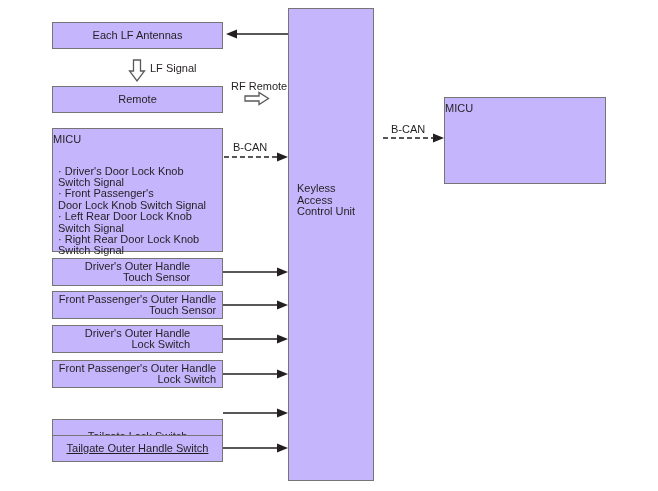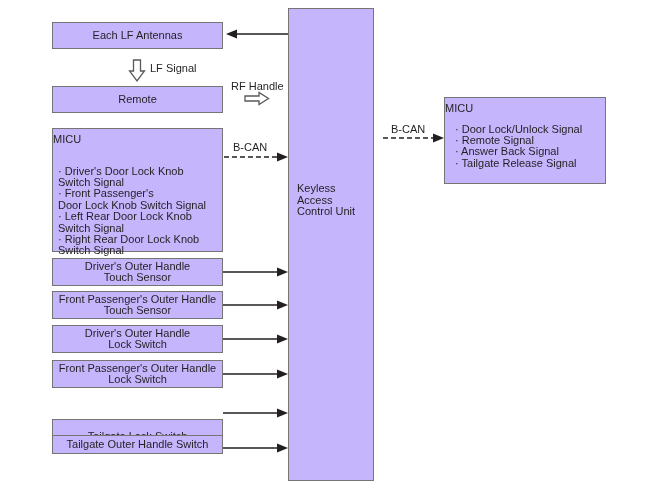--- a/index.html
+++ b/index.html
@@ -35,21 +35,21 @@
   }
   .vcenter {
     display: flex;
     align-items: center;
     justify-content: center;
   }
   .vcenter > span {
     white-space: pre-line;
   }
   .text-center > span { text-align: center; }
-  .text-left > span { text-align: center; }
+  .text-left > span { text-align: right; }
   .micu-title {
     padding-top: 5px;
     font-size: 11px;
     line-height: 11.5px;
   }
   .micu-list {
     margin-top: 20px;
     padding-left: 5px;
     padding-right: 2px;
   }
@@ -170,37 +170,31 @@
 
   <div class="box vcenter text-left" style="left:52px; top:360px; width:171px; height:28px;">
     <span>Front Passenger's Outer Handle
 Lock Switch</span>
   </div>
 
   <div class="box vcenter text-center" style="left:52px; top:419px; width:171px; height:24px;align-items:flex-end;">
     <span>Tailgate Lock Switch</span>
   </div>
 
-  <div class="box vcenter text-center" style="left:52px; top:435px; width:171px; height:19px;">
+  <div class="box vcenter text-center" style="left:52px; top:435px; width:171px; height:27px;text-decoration:underline;">
     <span>Tailgate Outer Handle Switch</span>
   </div>
 
   <div id="control-unit" class="box" style="left:288px; top:8px; width:86px; height:473px;">
     <span>Keyless Access
 Control Unit</span>
   </div>
 
   <div id="micu-right" class="box" style="left:444px; top:97px; width:162px; height:87px;">
     <div class="micu-title">MICU</div>
-    <div class="micu-list">
-      <div class="item">· Door Lock/Unlock Signal</div>
-      <div class="item">· Remote Signal</div>
-      <div class="item">· Answer Back Signal</div>
-      <div class="item">· Tailgate Release Signal</div>
-    </div>
   </div>
 
   <div class="label" style="left:150px; top:63px;">LF Signal</div>
-  <div class="label" style="left:231px; top:81px;">RF Handle</div>
+  <div class="label" style="left:231px; top:81px;">RF Remote</div>
   <div class="label" style="left:233px; top:142px;">B-CAN</div>
   <div class="label" style="left:391px; top:124px;">B-CAN</div>
 
 </div>
 
 </body></html>

